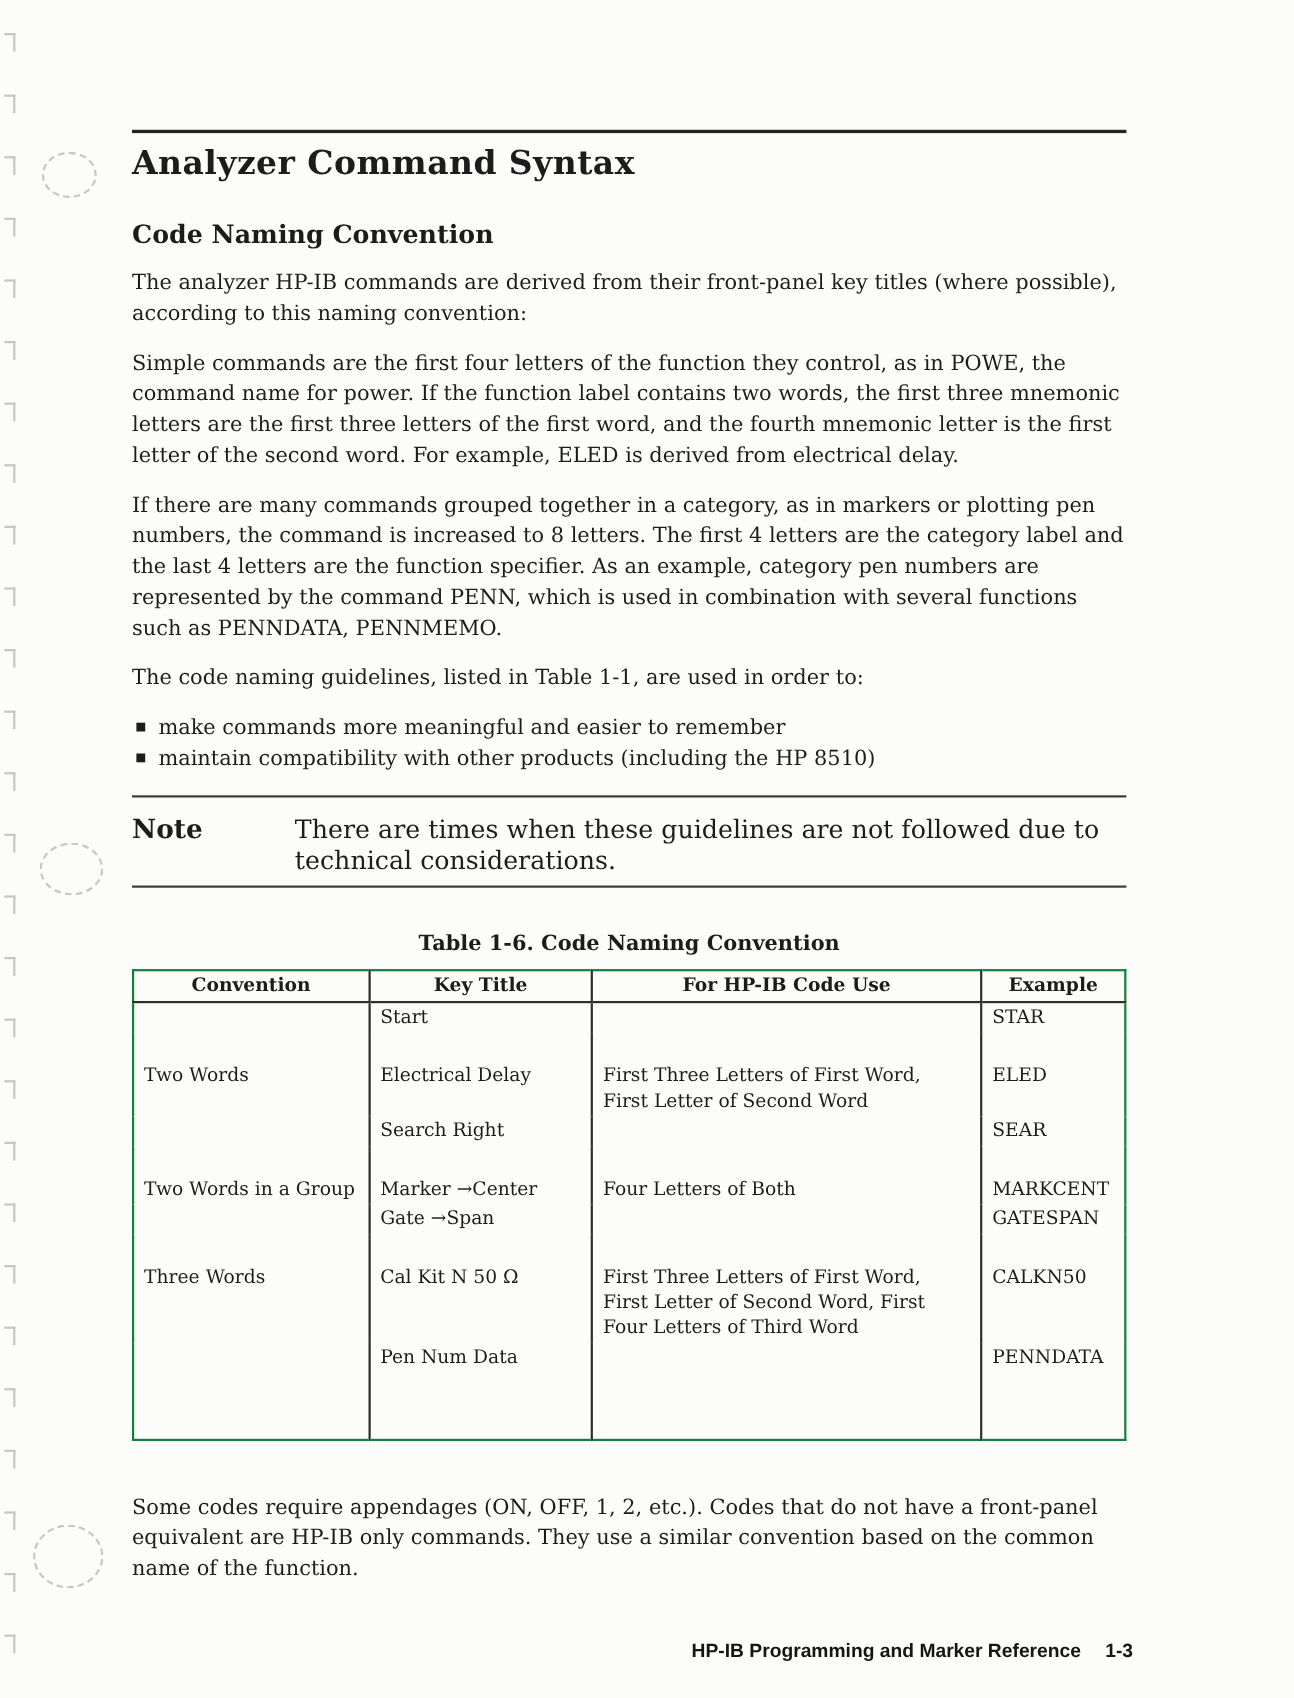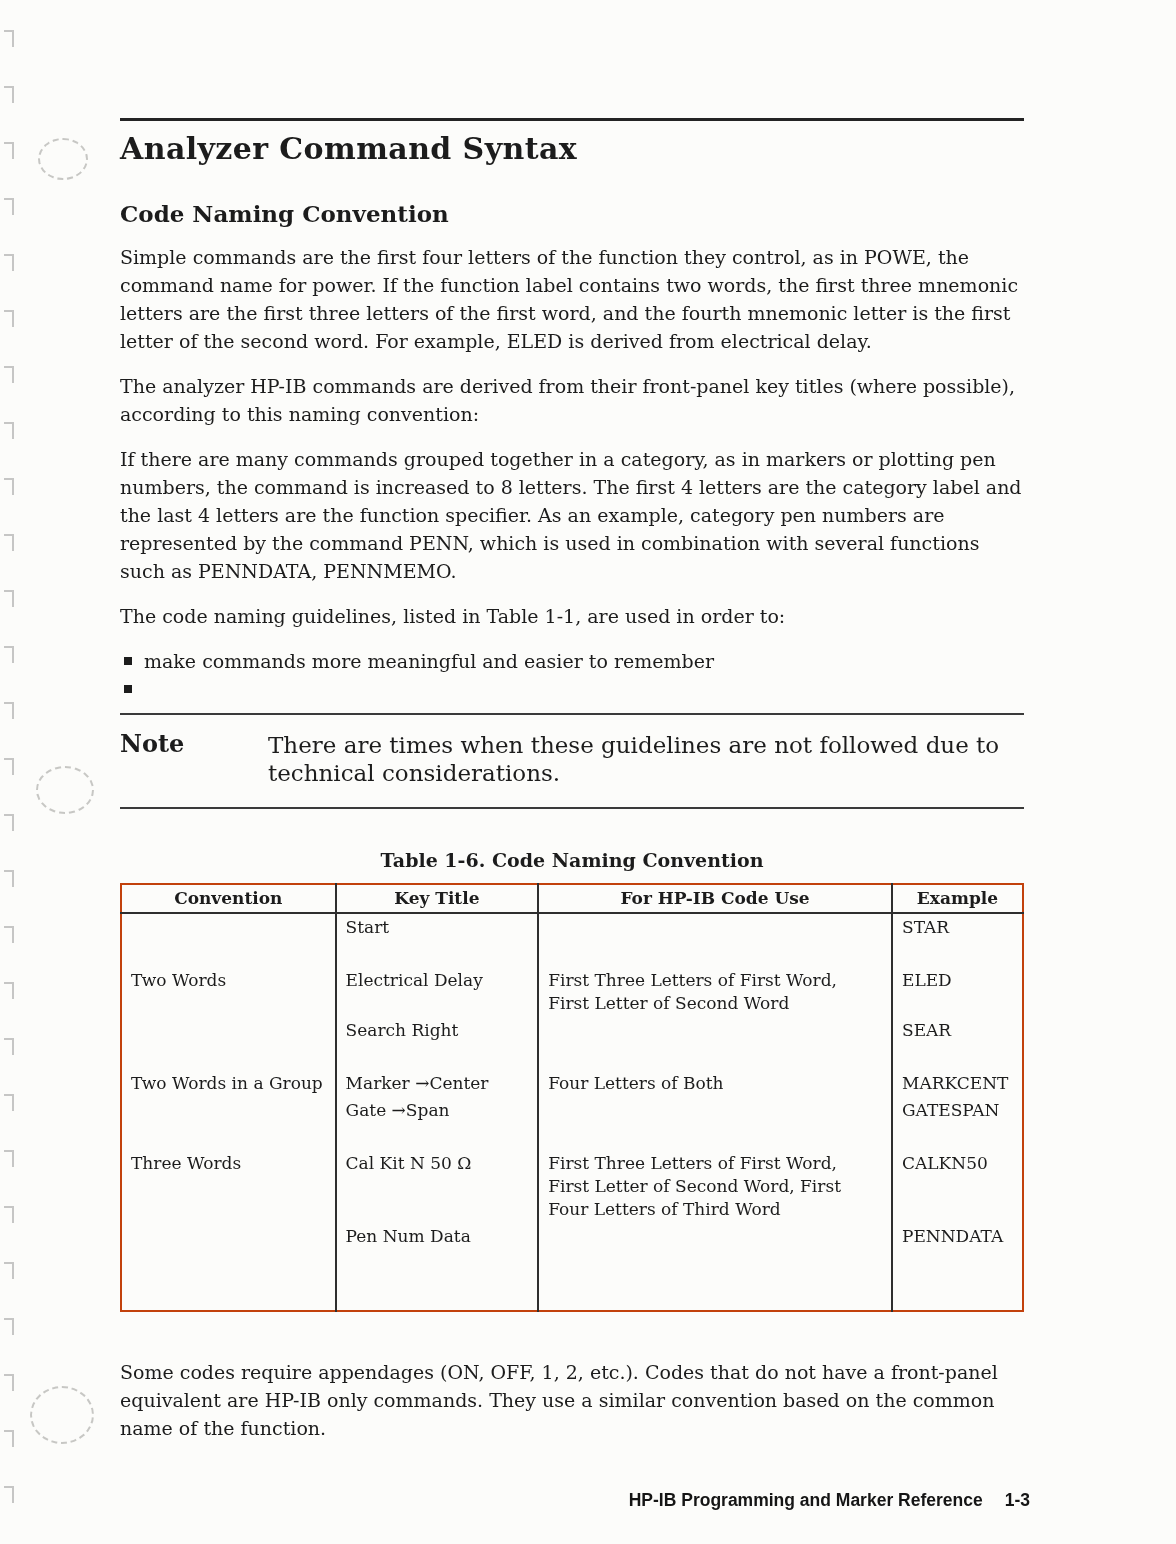--- a/index.html
+++ b/index.html
@@ -53,35 +53,35 @@
     flex:0 0 auto;
     width:8px; height:8px; background:#1c1c1c;
     margin:10px 12px 0 4px;
   }
 
   
   .note-block {
     margin-top:20px;
     border-top:2px solid #3a3a3a;
     border-bottom:2px solid #3a3a3a;
-    padding:14px 0 20px 0;
+    padding:14px 0 8px 0;
     display:flex;
   }
   .note-label { flex:0 0 148px; font-size:24px; font-weight:bold; }
   .note-text  { flex:1; font-size:23px; line-height:28px; padding-top:2px; }
 
   
   .table-caption {
     text-align:center; font-weight:bold; font-size:19px;
     margin:40px 0 12px 0;
   }
   table.conv {
     width:100%;
     border-collapse:collapse;
-    border:2px solid #c2410c;
+    border:2px solid #15803d;
   }
   table.conv th, table.conv td { border-left:2px solid #2e2e2e; }
   table.conv th:first-child, table.conv td:first-child { border-left:none; }
   table.conv th {
     border-bottom:2px solid #2e2e2e;
     font-size:17px; font-weight:bold;
     padding:3px 6px 4px 6px;
     text-align:center;
   }
   table.conv td {
@@ -143,32 +143,33 @@
   <div class="punch-circle punch-2"></div>
   <div class="punch-circle punch-3"></div>
 
   <div class="content">
 
     <hr class="rule-heavy">
     <div class="title">Analyzer Command Syntax</div>
 
     <div class="section-heading">Code Naming Convention</div>
 
+    <p class="para">The analyzer HP-IB commands are derived from their front-panel key titles (where possible), according to this naming convention:</p>
     <p class="para">Simple commands are the first four letters of the function they control, as in POWE, the command name for power.  If the function label contains two words, the first three mnemonic letters are the first three letters of the first word, and the fourth mnemonic letter is the first letter of the second word.  For example, ELED is derived from electrical delay.</p>
-    <p class="para">The analyzer HP-IB commands are derived from their front-panel key titles (where possible), according to this naming convention:</p>
     <p class="para">If there are many commands grouped together in a category, as in markers or plotting pen numbers, the command is increased to 8 letters.  The first 4 letters are the category label and the last 4 letters are the function specifier.  As an example, category pen numbers are represented by the command PENN, which is used in combination with several functions such as PENNDATA, PENNMEMO.</p>
     <p class="para">The code naming guidelines, listed in Table 1-1, are used in order to:</p>
 
     <div class="bullets">
       <div class="bullet-row">
         <span class="bullet-square"></span>
         <span>make commands more meaningful and easier to remember</span>
       </div>
       <div class="bullet-row">
         <span class="bullet-square"></span>
+        <span>maintain compatibility with other products (including the HP 8510)</span>
       </div>
     </div>
 
     <div class="note-block">
       <div class="note-label">Note</div>
       <div class="note-text">There are times when these guidelines are not followed due to technical considerations.</div>
     </div>
 
     <div class="table-caption">Table 1-6. Code Naming Convention</div>
 

